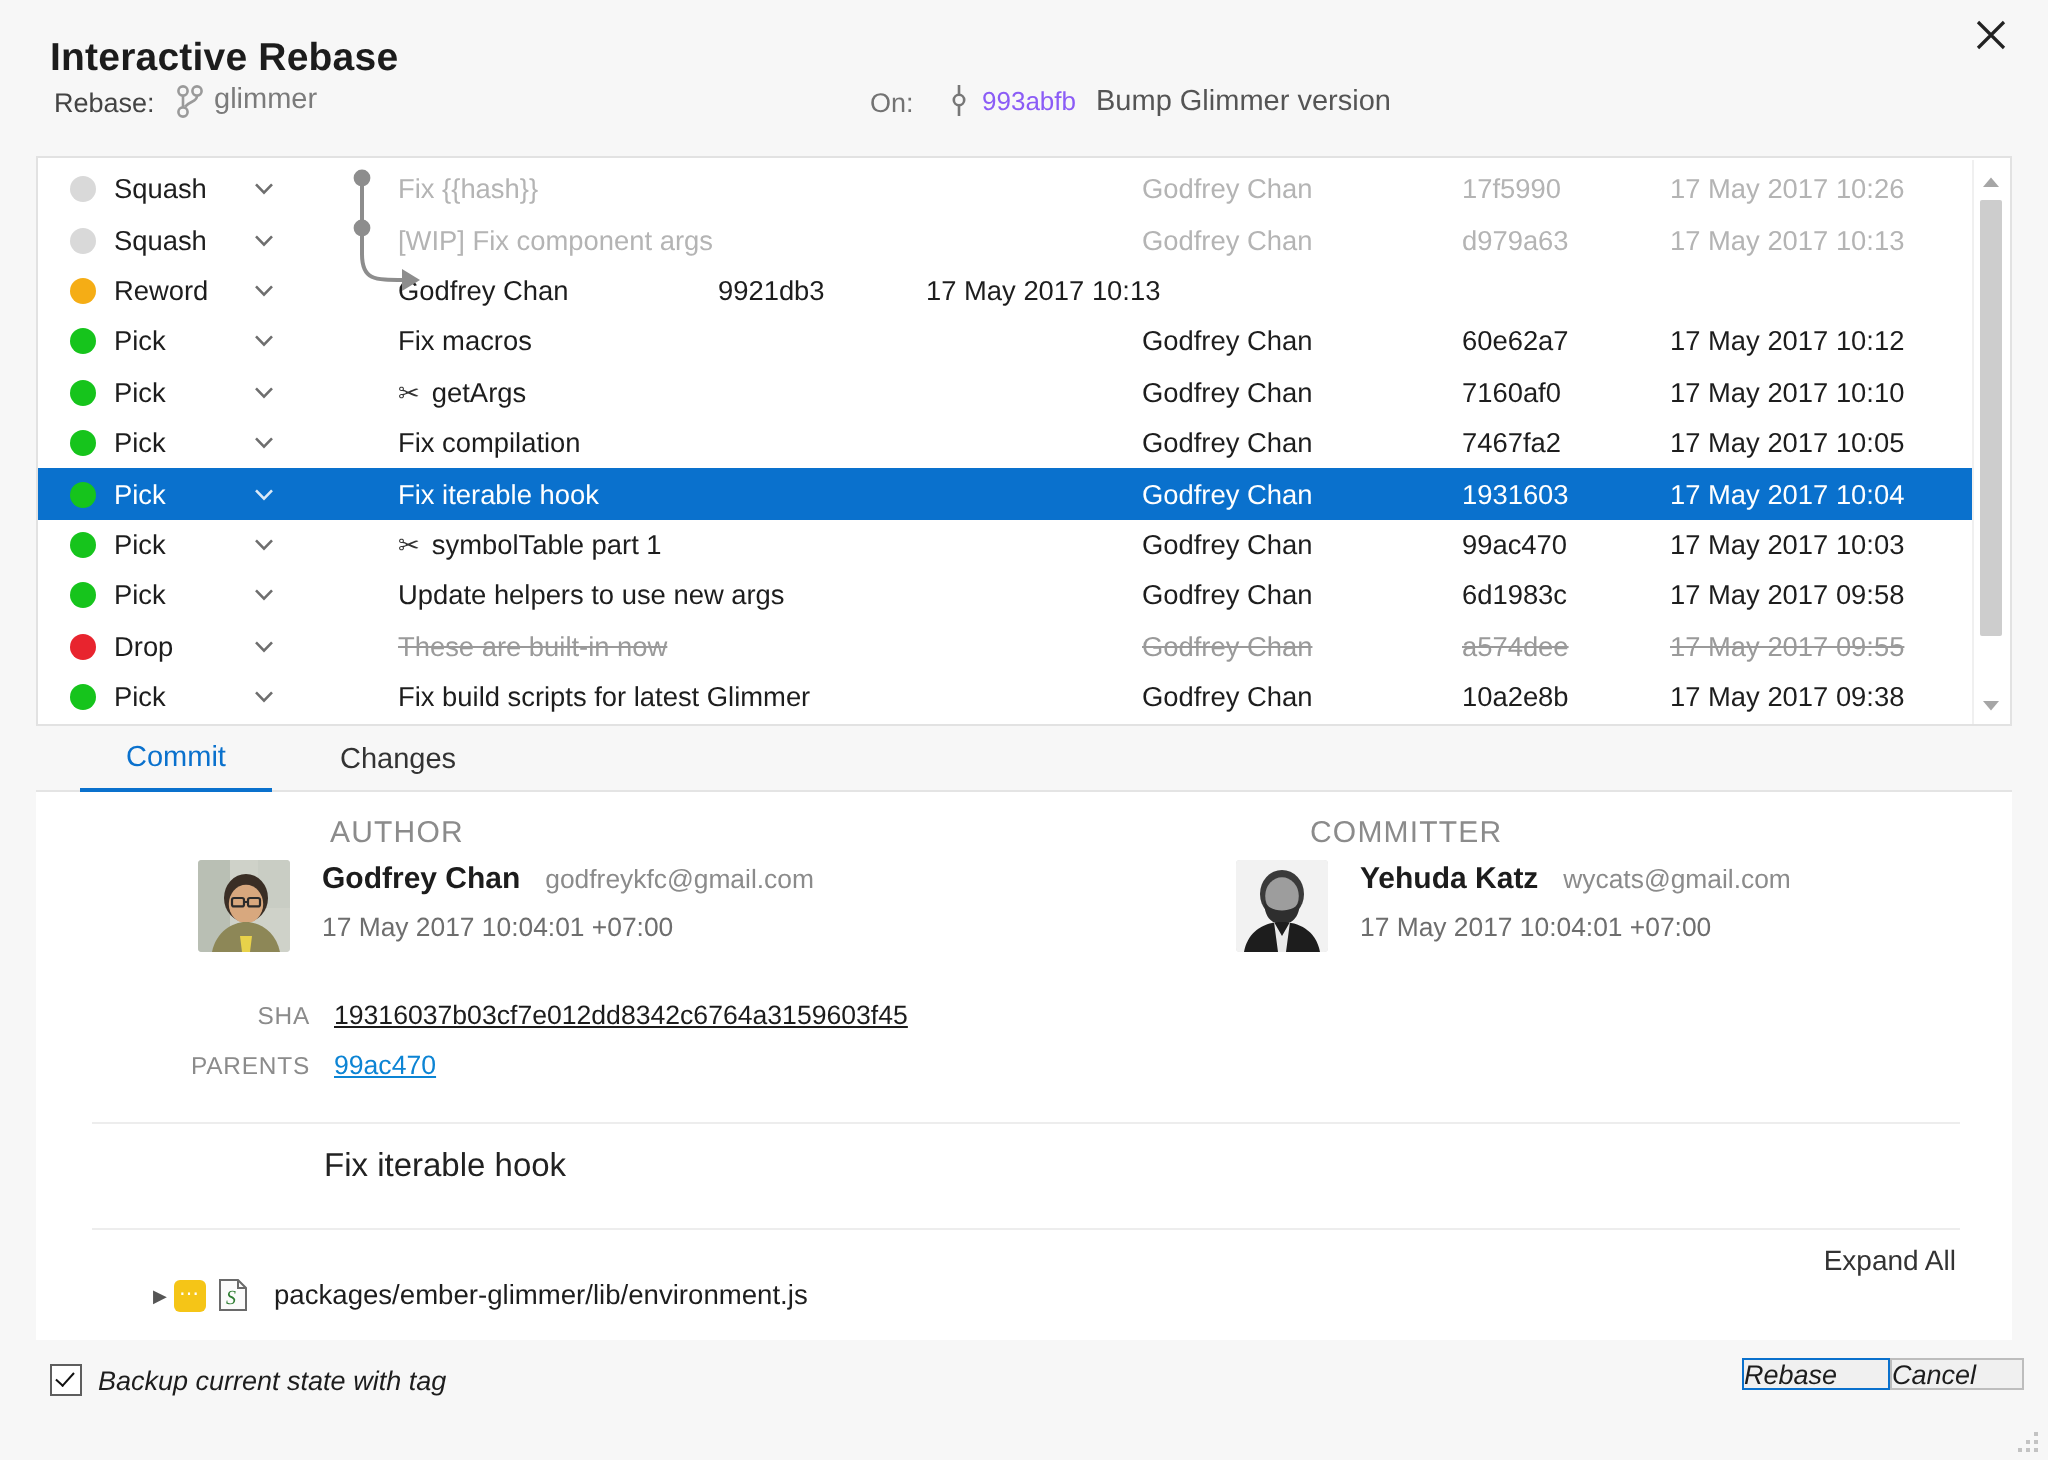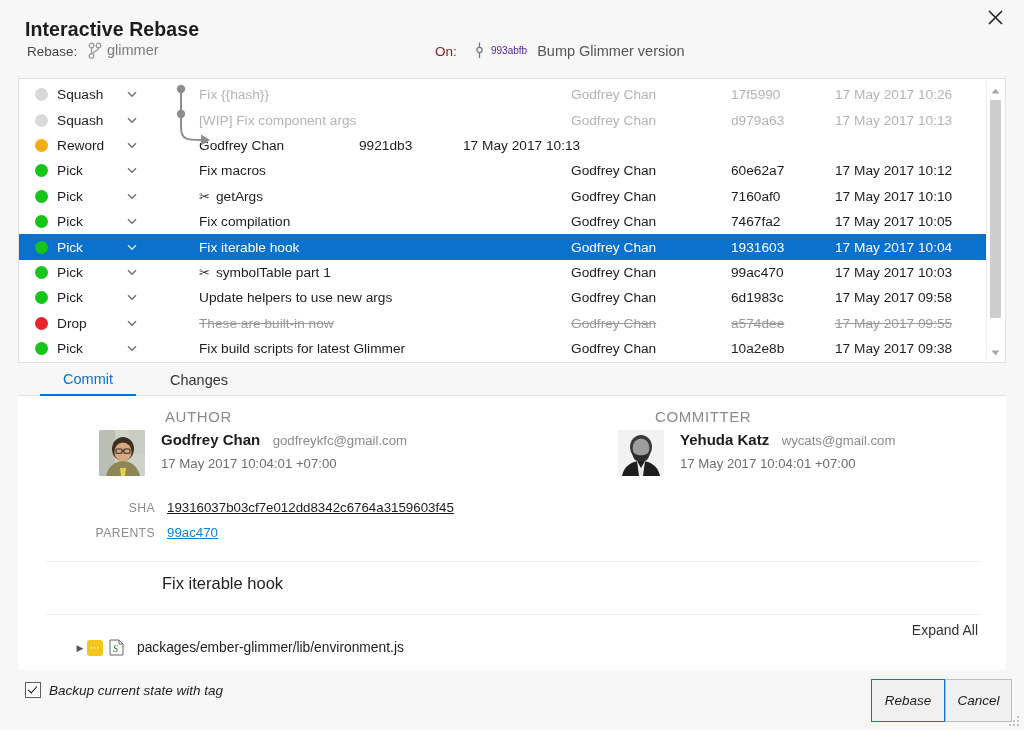--- a/index.html
+++ b/index.html
@@ -51,27 +51,27 @@
   }
   .branch-chip {
     position: absolute; left: 88px; top: 0px;
     display: flex; align-items: flex-start; gap: 5px;
   }
   .branch-name {
     font-size: 14.5px; color: #7b7b7b;
   }
   .lbl-on {
     position: absolute; left: 435px; top: 2px;
-    font-size: 13.5px; color: #7f1d1d; text-align: center;
+    font-size: 13.5px; color: #737373; text-align: center;
   }
   .on-chip {
     position: absolute; left: 474px; top: 0px;
     display: flex; align-items: center; gap: 6px;
   }
-  .on-hash { font-size: 10px; color: #4c1d95; text-align: center; }
+  .on-hash { font-size: 13px; color: #8b5cf6; text-align: center; }
   .on-msg  { font-size: 14.5px; color: #555; margin-left: 4px; }
 
   
   .list-wrap {
     position: absolute;
     left: 18px; top: 78px;
     width: 988px; height: 285px;
     background: #ffffff;
     border: 1px solid #e2e2e2;
     box-sizing: border-box;
@@ -326,22 +326,22 @@
     left: 3.5px; top: 0.5px;
     width: 4px; height: 8px;
     border: solid #111;
     border-width: 0 1.8px 1.8px 0;
     transform: rotate(42deg);
   }
   .chk-label { font-size: 13.5px; color: #1d1d1d; }
 
   .btn {
     position: absolute; top: 9px;
-    height: 43px;
-    display: flex; align-items: center; justify-content: center;
+    height: 16px;
+    display: flex; align-items: center; justify-content: flex-start;
     font-size: 13.5px;
     color: #1d1d1d;
     background: #f0f0f0;
     border: 1px solid #bdbdbd;
     box-sizing: border-box;
     cursor: pointer;
   }
   .btn-rebase { right: 79px; width: 74px; border: 1.6px solid #0a71cd; background:#f0f0f0; }
   .btn-cancel { right: 0px;  width: 67px; margin-right: 12px; }
 

